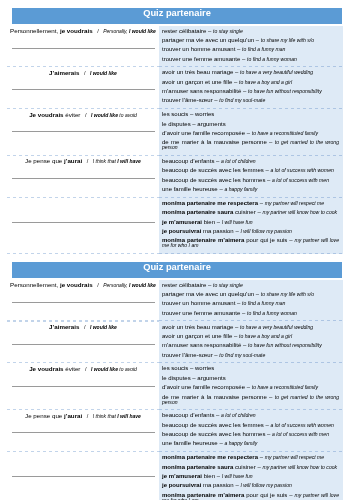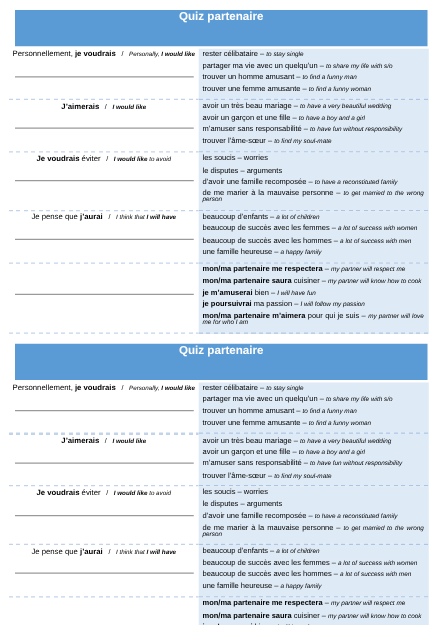--- a/index.html
+++ b/index.html
@@ -1,21 +1,21 @@
 <!DOCTYPE html>
 <html><head>
 <meta charset="utf-8">
 <title>Quiz partenaire</title>
 <style>
   html,body{margin:0;padding:0;}
   body{width:353px;height:500px;background:#ffffff;
        font-family:"Liberation Sans",sans-serif;overflow:hidden;
        -webkit-font-smoothing:antialiased;text-rendering:optimizeLegibility;}
   .sheet{position:relative;width:353px;}
-  .title-bar{height:29px;background:#5b9bd5;margin:8px 11px 0 12px;color:#ffffff;
+  .title-bar{height:16px;background:#5b9bd5;margin:8px 11px 0 12px;color:#ffffff;
        font-size:9.3px;font-weight:bold;text-align:center;line-height:11.5px;}
   .grid{width:336px;margin:1.5px 10px 0 7px;}
   .row{display:flex;align-items:stretch;}
   .cell-left{width:152px;box-sizing:border-box;padding:0;flex:0 0 152px;}
   .cell-right{width:184px;box-sizing:border-box;background:#deeaf6;
        padding:3.0px 4px 0px 3px;flex:0 0 184px;}
   .prompt{font-size:6.2px;text-align:center;padding-top:0.3px;color:#000;
        white-space:nowrap;line-height:9px;}
   .prompt .sm{font-size:5.0px;}
   .prompt .spacer{font-size:6.2px;line-height:11.5px;}

